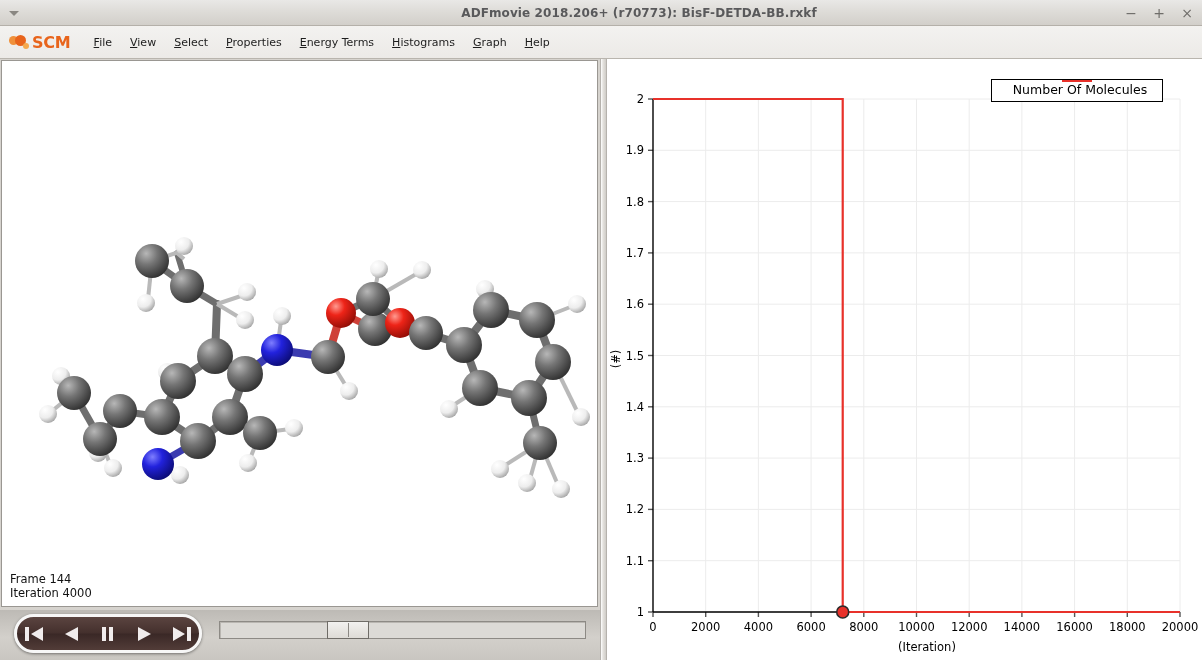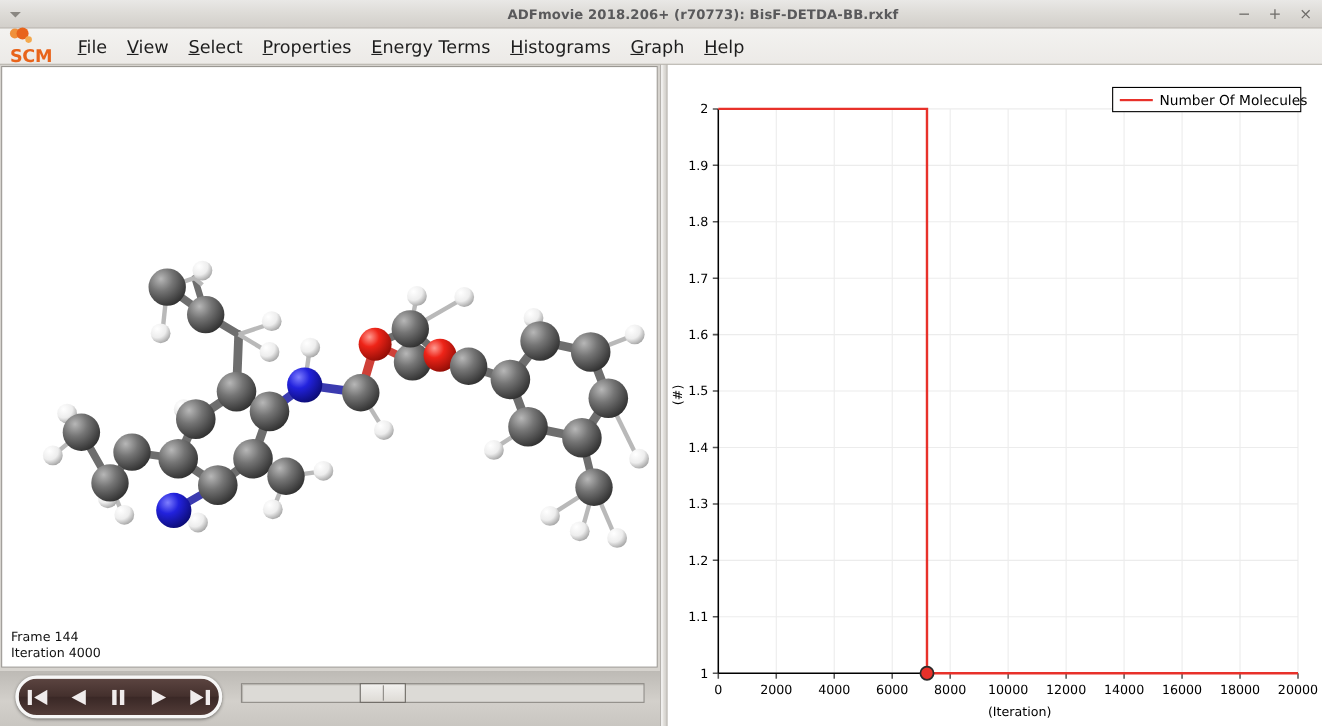--- a/index.html
+++ b/index.html
@@ -37,29 +37,29 @@
     text-align:center;font-size:14px;color:#6f6d6a;font-family:"DejaVu Sans",sans-serif;
   }
 
   
   .menubar{
     position:absolute;left:0;top:26px;width:1202px;height:33px;
     background:linear-gradient(180deg,#f3f2f0 0%,#eceae7 100%);
     border-bottom:1px solid #b9b5ae;box-sizing:border-box;
     display:flex;align-items:center;
   }
-  .scm-logo{display:flex;align-items:flex-start;margin-left:9px;margin-right:14px;cursor:default;flex-direction:column;}
+  .scm-logo{display:flex;align-items:center;margin-left:9px;margin-right:14px;cursor:default;}
   .scm-mark{position:relative;width:22px;height:17px;margin-right:1px;}
   .scm-mark i{position:absolute;border-radius:50%;display:block;}
   .scm-c1{width:9px;height:9px;background:#f0903a;left:0px;top:2px;}
   .scm-c2{width:11px;height:11px;background:#e8641b;left:6px;top:1px;}
   .scm-c3{width:6px;height:6px;background:#f4a94e;left:14px;top:9px;}
   .scm-text{font-size:16px;font-weight:bold;color:#e8641b;letter-spacing:-.2px;font-family:"DejaVu Sans",sans-serif;}
   .menu-item{
-    padding:3px 8px;margin:0 1px;font-size:16px;color:#1d1d1d;cursor:default;
+    padding:3px 8px;margin:0 1px;font-size:11px;color:#1d1d1d;cursor:default;
     white-space:nowrap;border-radius:2px;
   }
   .menu-item u{text-decoration:underline;}
 
   
   .content{position:absolute;left:0;top:59px;width:1202px;height:601px;}
 
   
   .left-pane{
     position:absolute;left:0;top:0;width:600px;height:601px;
@@ -439,20 +439,20 @@
         <line x1="46" y1="40" x2="46" y2="553" stroke="#000" stroke-width="1.4"></line>
         <line x1="46" y1="553" x2="573" y2="553" stroke="#000" stroke-width="1.4"></line>
         <polyline id="dataline" fill="none" stroke="#e8312a" stroke-width="2.2" points="46,40 235.72,40 235.72,553 573,553"></polyline>
         <g id="markers">
             <circle cx="235.72" cy="553" r="6" fill="#e8312a" stroke="#2b2b2b" stroke-width="1.6"></circle>
           </g>
         <text id="ylabel" class="axis-title" transform="translate(13,300) rotate(-90)" text-anchor="middle">(#)</text>
         <text id="xlabel" class="axis-title" x="320" y="592" text-anchor="middle">(Iteration)</text>
       </svg>
 
-      <div class="legend-box" style="left:404px;top:20px;">
+      <div class="legend-box" style="left:384px;top:20px;flex-direction:column;">
         <span class="legend-line"></span>
         <span class="legend-label">Number Of Molecules</span>
       </div>
     </div>
 
   </div>
 </div>
 
 </body></html>

